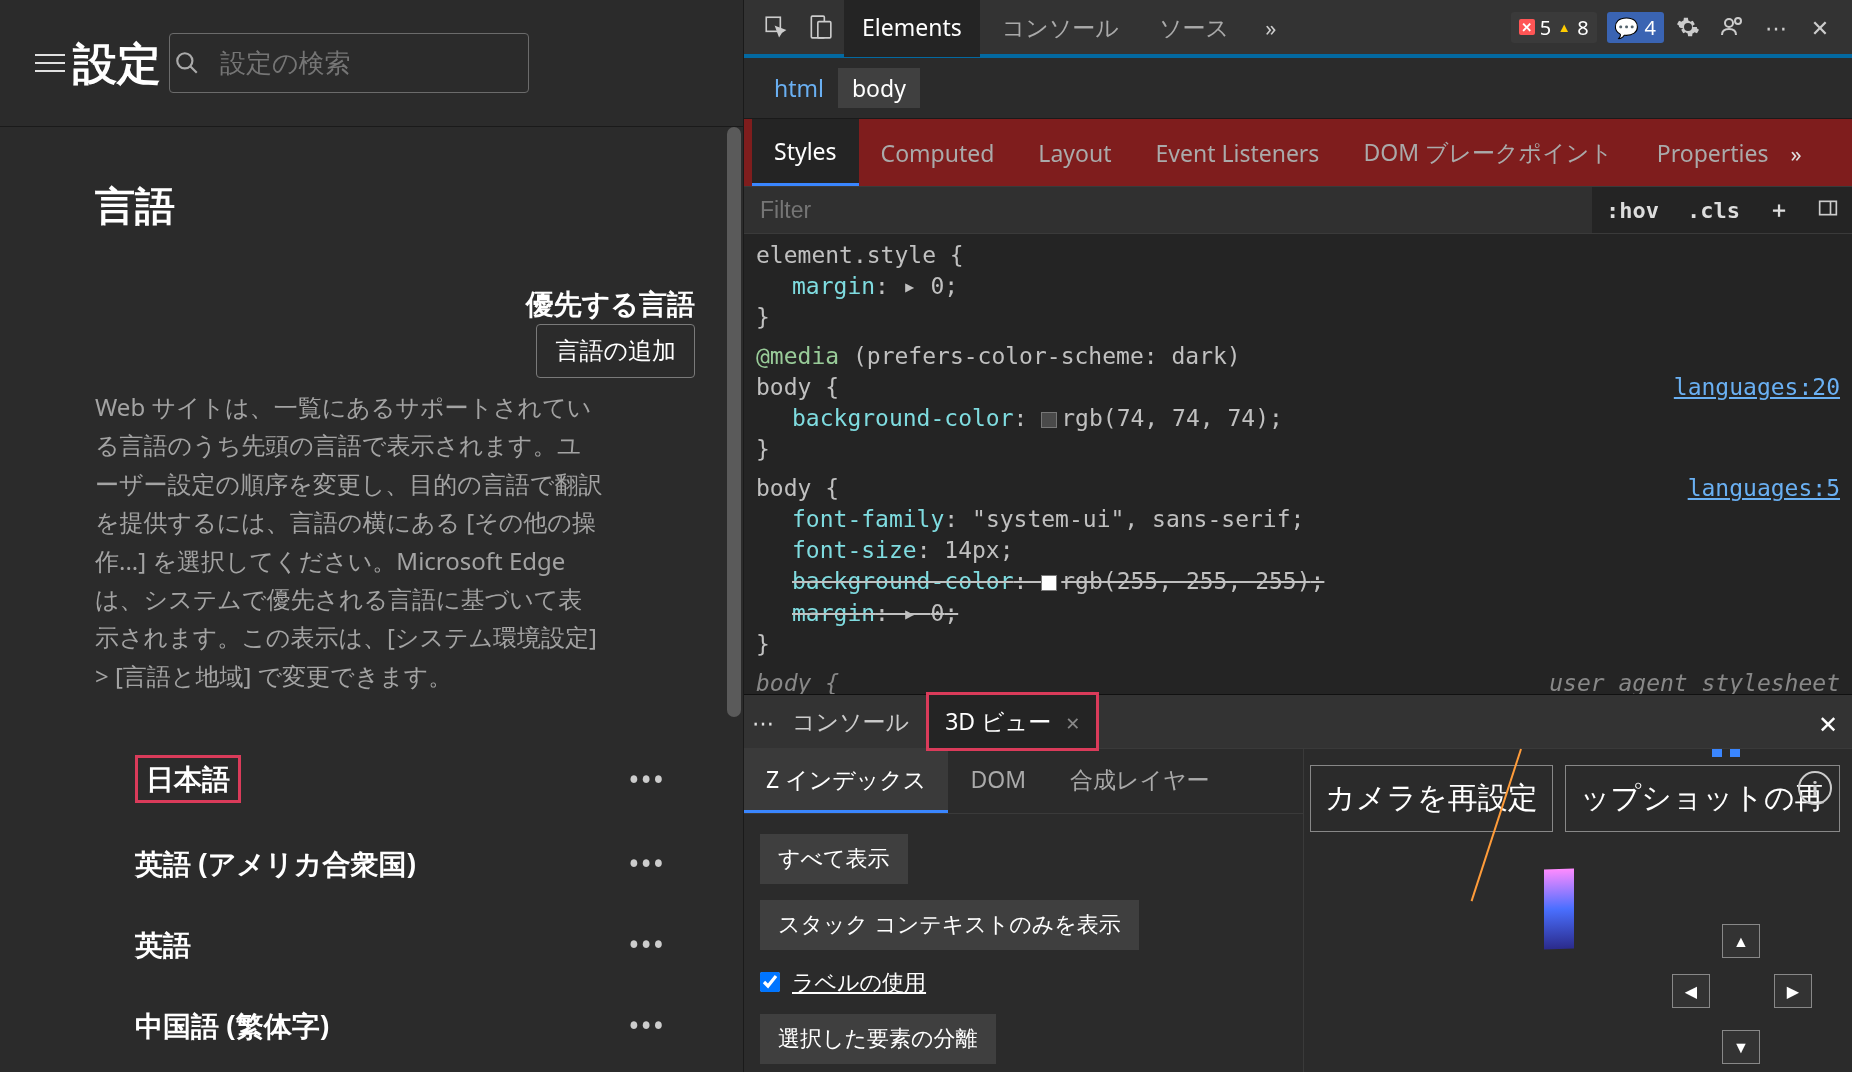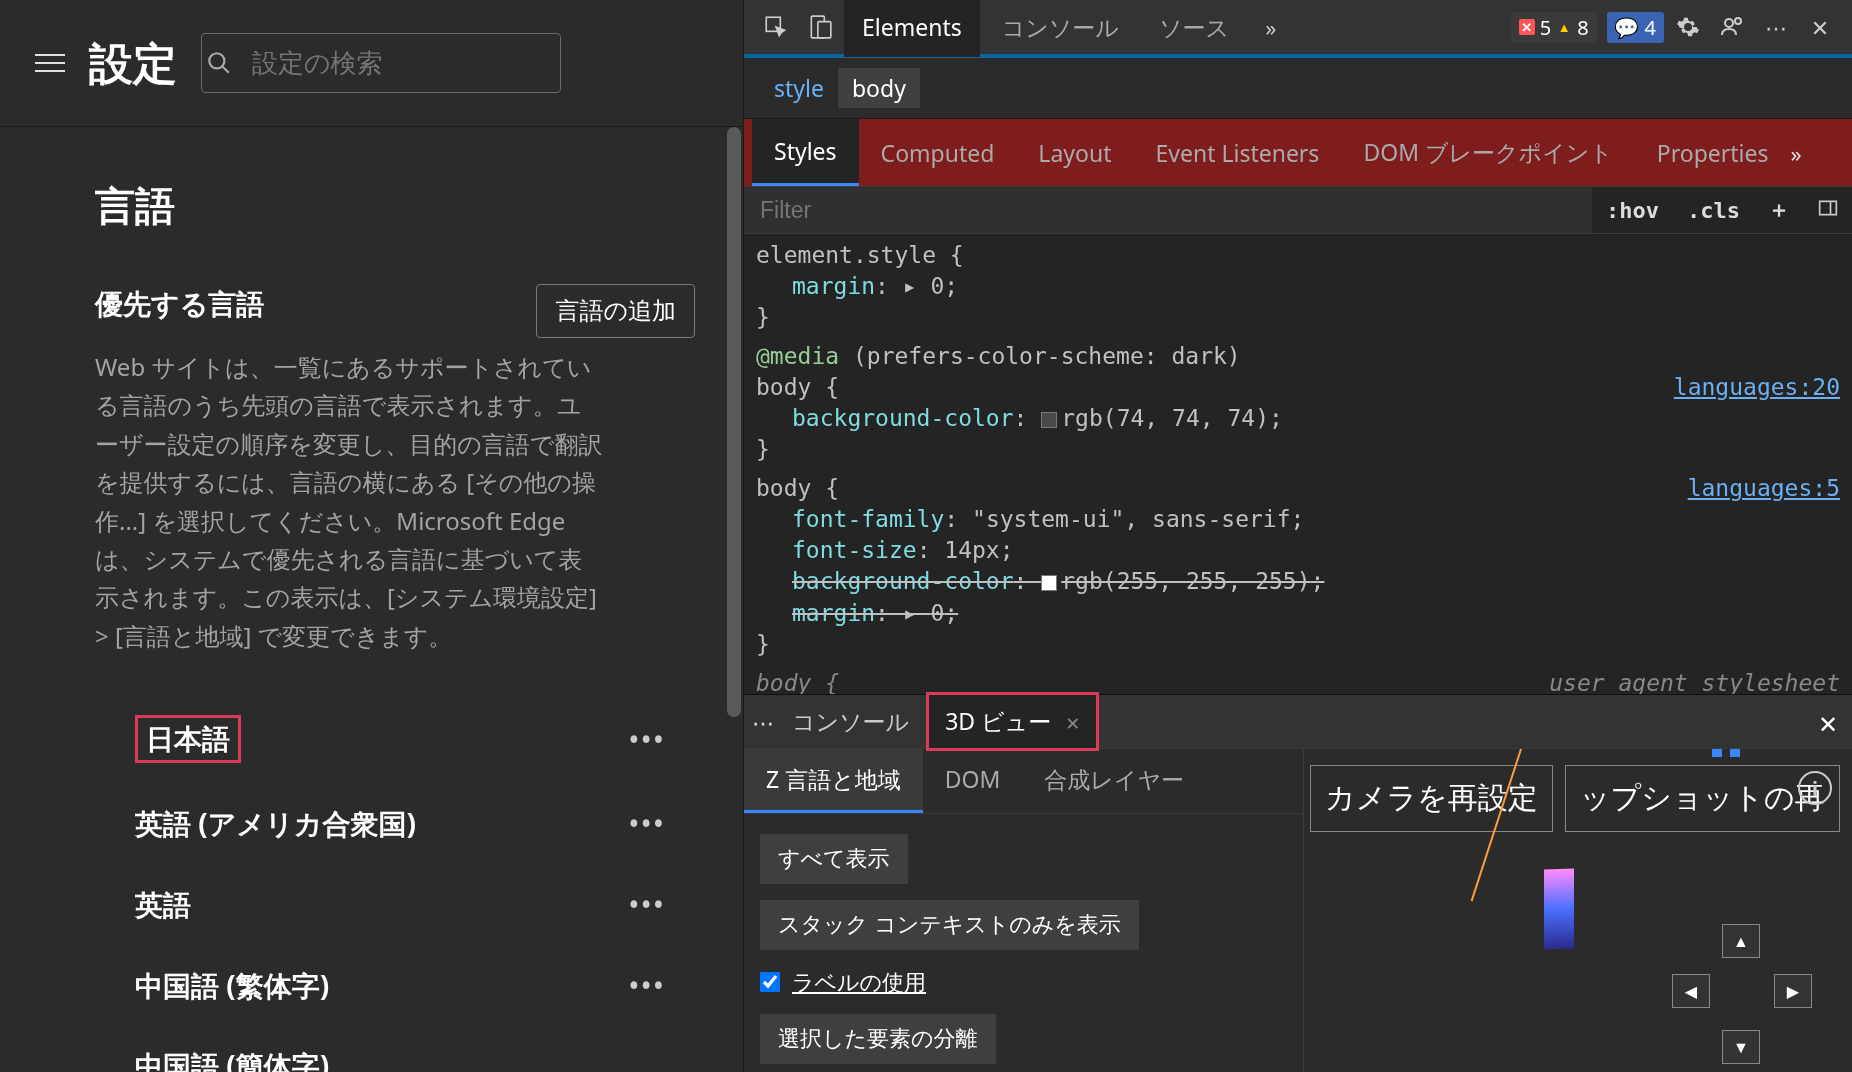--- a/index.html
+++ b/index.html
@@ -18,21 +18,21 @@
     height: 100%;
     background: #2b2b2b;
     display: flex;
     flex-direction: column;
     border-right: 1px solid #1a1a1a;
   }
   .settings-header {
     display: flex;
     align-items: center;
     padding: 32px 35px;
-    gap: 24px;
+    gap: 8px;
     border-bottom: 1px solid #1a1a1a;
   }
   .hamburger-icon {
     width: 30px;
     height: 30px;
     display: flex;
     flex-direction: column;
     justify-content: center;
     gap: 6px;
     cursor: pointer;
@@ -78,22 +78,23 @@
   }
   .section-heading {
     font-size: 40px;
     font-weight: 700;
     color: #fff;
     margin-bottom: 50px;
   }
   .pref-row {
     display: flex;
     justify-content: space-between;
-    align-items: flex-start;
+    align-items: flex-end;
     margin-bottom: 10px;
+    flex-direction: column;
   }
   .pref-sub {
     font-size: 28px;
     font-weight: 700;
     color: #fff;
   }
   .add-lang-btn {
     border: 1px solid #7a7a7a;
     background: transparent;
     color: #fff;
@@ -554,21 +555,21 @@
           <circle cx="9" cy="8" r="4"></circle>
           <path d="M2 20c0-4 3-6 7-6s7 2 7 6"></path>
           <circle cx="18" cy="6" r="3"></circle>
         </svg>
     </div>
     <div class="icon-btn">⋯</div>
     <div class="icon-btn">✕</div>
   </div>
 
   <div class="breadcrumb">
-    <div class="crumb">style</div>
+    <div class="crumb">html</div>
     <div class="crumb active">body</div>
   </div>
 
   <div class="styles-tabs">
     <div class="styles-tab active">Styles</div>
     <div class="styles-tab">Computed</div>
     <div class="styles-tab">Layout</div>
     <div class="styles-tab">Event Listeners</div>
     <div class="styles-tab">DOM ブレークポイント</div>
     <div class="styles-tab">Properties</div>
@@ -614,21 +615,21 @@
       <div class="drawer-tab">コンソール</div>
       <div class="drawer-tab active highlighted">
         <span>3D ビュー</span>
         <span class="drawer-close-x">✕</span>
       </div>
       <div class="drawer-closebtn">✕</div>
     </div>
     <div class="drawer-body">
       <div class="zindex-panel">
         <div class="zindex-subtabs">
-          <div class="zindex-subtab active">Z 言語と地域</div>
+          <div class="zindex-subtab active">Z インデックス</div>
           <div class="zindex-subtab">DOM</div>
           <div class="zindex-subtab">合成レイヤー</div>
         </div>
         <div class="zindex-controls">
           <button class="ctrl-btn">すべて表示</button>
           <button class="ctrl-btn">スタック コンテキストのみを表示</button>
           <label class="chk-row">
             <input type="checkbox" checked="" style="">
             <span>ラベルの使用</span>
           </label>

